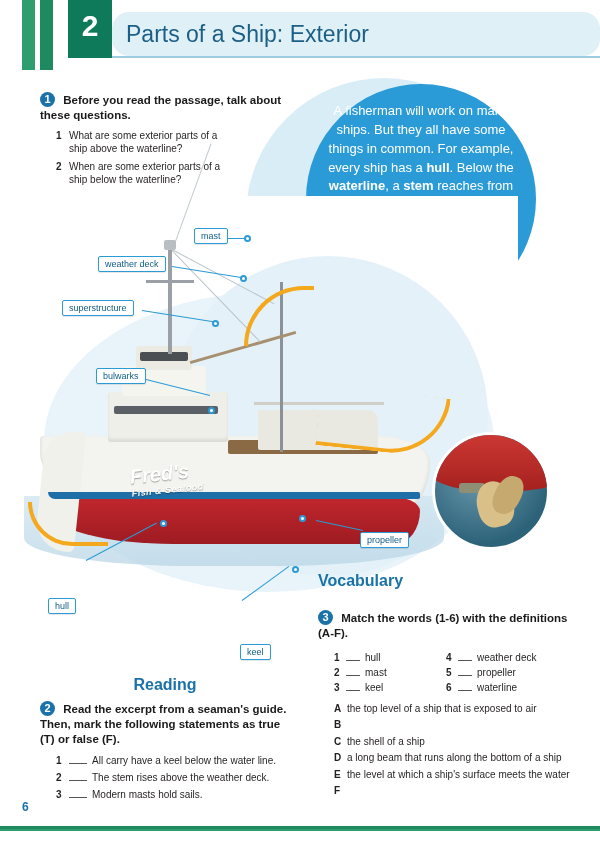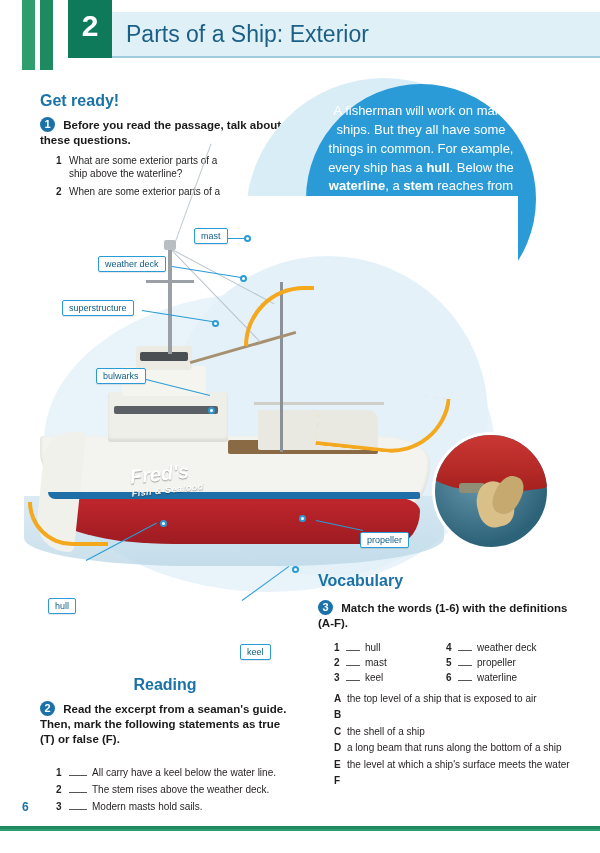--- a/index.html
+++ b/index.html
@@ -17,20 +17,21 @@
   .bar-green-1 { position:absolute; left:22px; top:0; width:13px; height:70px; background:#2f9e6e; }
   .bar-green-2 { position:absolute; left:40px; top:0; width:13px; height:70px; background:#1f8a60; }
   .unit-box { position:absolute; left:68px; top:0; width:44px; height:58px; background:#0f7a5a; }
   .unit-num {
     color:#fff; font-size:30px; font-weight:bold; text-align:center;
     line-height:52px; font-family:"Liberation Sans", sans-serif;
   }
   .title-band {
     position:absolute; left:112px; top:12px; right:0; height:44px;
     background:#dff0f7;
+    border-radius:17px;
   }
   .title-band .title {
     font-size:23px; color:#1b5f86; padding:9px 0 0 14px; font-weight:normal;
   }
   .title-rule { position:absolute; left:112px; top:56px; right:0; height:2px; background:#9ecbe0; }
 
   
   .sec-head { color:#1a72a8; font-size:16px; font-weight:bold; }
   .num-circle {
     display:inline-block; width:15px; height:15px; border-radius:50%;
@@ -233,35 +234,35 @@
     padding:2px 6px;
     border-radius:2px;
     white-space:nowrap;
     box-shadow:0 1px 1px rgba(0,0,0,.10);
   }
   .leader { position:absolute; background:#2a9bd6; height:1px; transform-origin:left center; }
   .dot { position:absolute; width:7px; height:7px; border-radius:50%; background:#fff; border:2px solid #2a9bd6; }
 
   
   #vocab { position:absolute; left:318px; top:572px; width:262px; }
-  #vocab .head { margin-bottom:10px; }
+  #vocab .head { margin-bottom:20px; }
   #vocab .instr { margin-bottom:11px; }
   .match-grid { display:flex; margin:0 0 6px 16px; font-size:10px; }
   .match-col { width:112px; }
   .match-row { display:flex; margin-bottom:4px; align-items:baseline; }
   .match-row .k { width:12px; font-weight:bold; }
   .match-row .blank { width:14px; border-bottom:1px solid #555; margin-right:5px; height:9px; }
   .defs { margin-left:16px; font-size:10px; }
   .def-row { display:flex; margin-bottom:4px; line-height:1.25; }
   .def-row .k { width:13px; font-weight:bold; flex:0 0 13px; }
 
   
   #reading { position:absolute; left:40px; top:676px; width:250px; }
   #reading .head { margin-bottom:7px;text-align:center; }
-  #reading .instr { margin-bottom:20px; }
+  #reading .instr { margin-bottom:8px; }
   #reading .tf { margin-left:16px; font-size:10px; }
   .tf-row { display:flex; margin-bottom:6px; align-items:baseline; }
   .tf-row .n { width:13px; font-weight:bold; flex:0 0 13px; }
   .tf-row .blank { width:18px; border-bottom:1px solid #555; margin-right:5px; height:9px; }
 
   
   .folio { position:absolute; left:22px; top:800px; font-size:12px; color:#1a72a8; font-weight:bold; }
   .footrule { position:absolute; left:0; top:826px; width:100%; height:3px; background:#1f8a60; }
   .footrule2 { position:absolute; left:0; top:829px; width:100%; height:2px; background:#2f9e6e; }
 </style>
@@ -274,21 +275,20 @@
   <div class="unit-box">
     <div class="unit-num">2</div>
   </div>
   <div class="title-band">
     <div class="title">Parts of a Ship: Exterior</div>
   </div>
   <div class="title-rule"></div>
 </div>
 
 <div id="getready">
-  <div class="sec-head head">Get ready!</div>
   <div class="instr">
     <span class="num-circle">1</span>
     <span>Before you read the passage, talk about these questions.</span>
   </div>
   <div class="qwrap qlist">
     <div class="row">
       <div class="n">1</div>
       <div>What are some exterior parts of a ship above the waterline?</div>
     </div>
     <div class="row">

